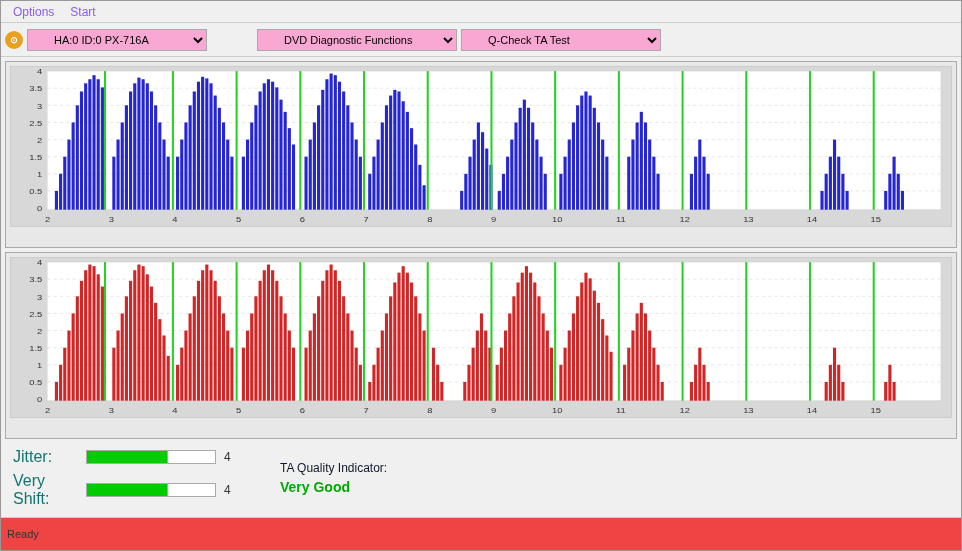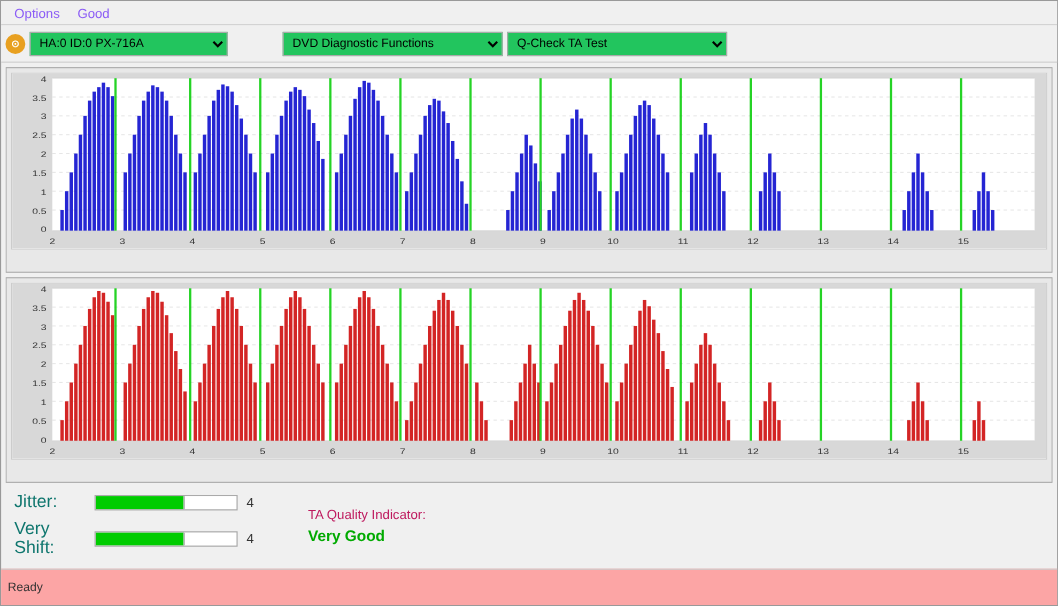--- a/index.html
+++ b/index.html
@@ -104,22 +104,22 @@
       align-items: center;
       justify-content: center;
       font-size: 9px;
       color: white;
       font-weight: bold;
     }
     select {
       height: 22px;
       font-size: 11px;
       border: 1px solid #aaa;
-      background: #22c55e;
-      padding: 0 4px;
+      background: #f9a8d4;
+      padding: 0 22px;
     }
     .toolbar-select-device { width: 180px; }
     .toolbar-select-func { width: 200px; margin-left: 46px; }
     .toolbar-select-test { width: 200px; }
     .main-content {
       flex: 1;
       display: flex;
       flex-direction: column;
       padding: 4px;
       gap: 4px;
@@ -199,21 +199,21 @@
       width: 16px;
     }
     .quality-section {
       display: flex;
       flex-direction: column;
       gap: 4px;
       margin-left: 20px;
     }
     .quality-label {
       font-size: 12px;
-      color: #be185d;
+      color: #0f172a;
     }
     .quality-value {
       font-size: 14px;
       font-weight: bold;
       color: #00aa00;
     }
     .action-section {
       margin-left: auto;
       display: flex;
       flex-direction: column;
@@ -239,21 +239,21 @@
       font-size: 12px;
       color: #1a6eb5;
       border-radius: 2px;
       display: flex;
       align-items: center;
       justify-content: center;
       font-weight: bold;
     }
     .status-bar {
       height: 20px;
-      background: #fca5a5;
+      background: #ef4444;
       border-top: 1px solid #ccc;
       display: flex;
       align-items: center;
       padding: 16px 6px;
       font-size: 11px;
       color: #333;
       flex-shrink: 0;
     }
 
     
@@ -268,21 +268,21 @@
     }
   </style>
 </head>
 <body>
 
 <div class="window">
 
 
   <div class="menu-bar">
     <div class="menu-item">Options</div>
-    <div class="menu-item">Good</div>
+    <div class="menu-item">Start</div>
   </div>
 
   <div class="toolbar">
     <div class="device-selector">
       <div class="device-icon">⊙</div>
       <select class="toolbar-select-device">
         <option>HA:0 ID:0  PX-716A</option>
       </select>
     </div>
     <select class="toolbar-select-func">

